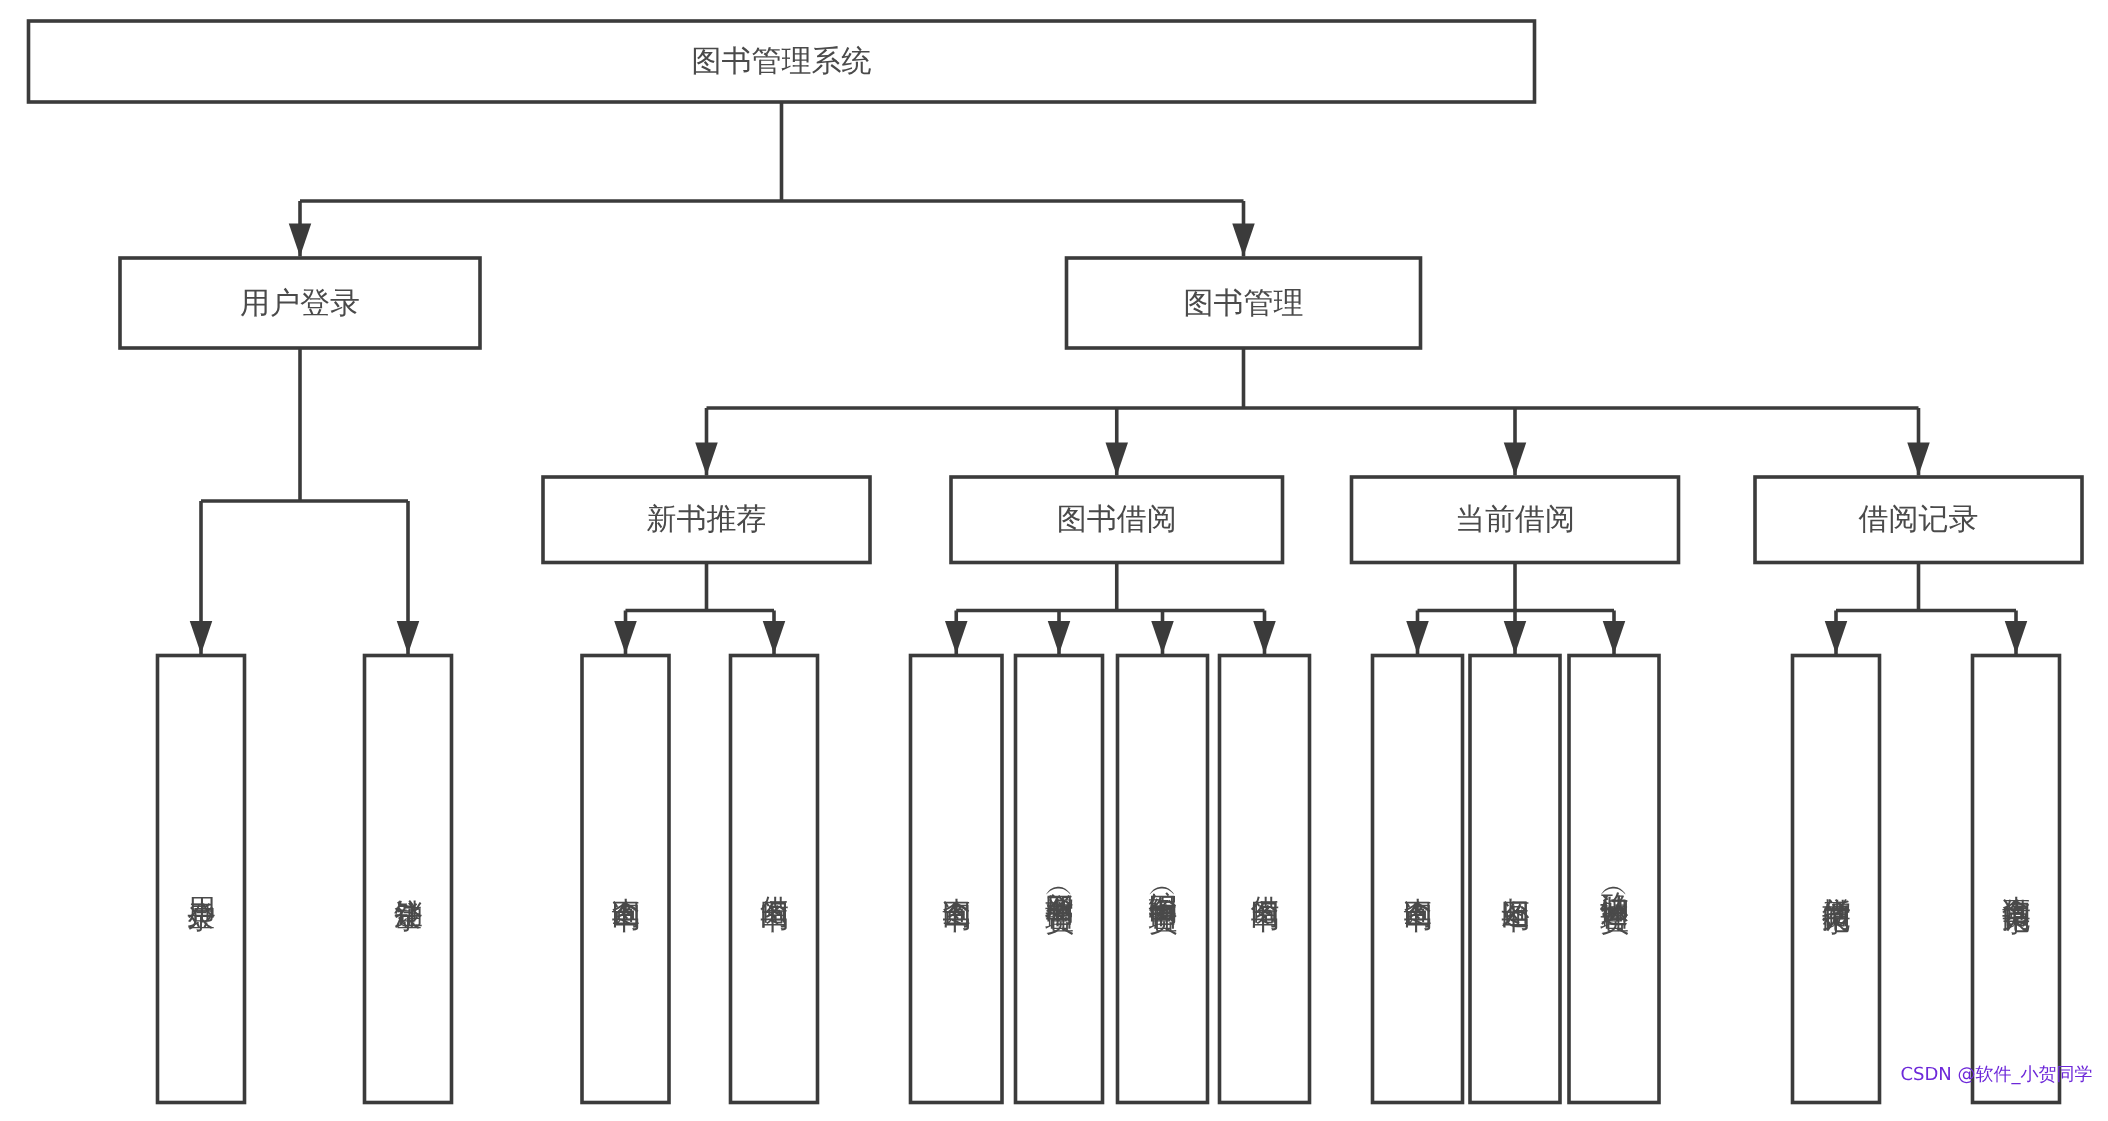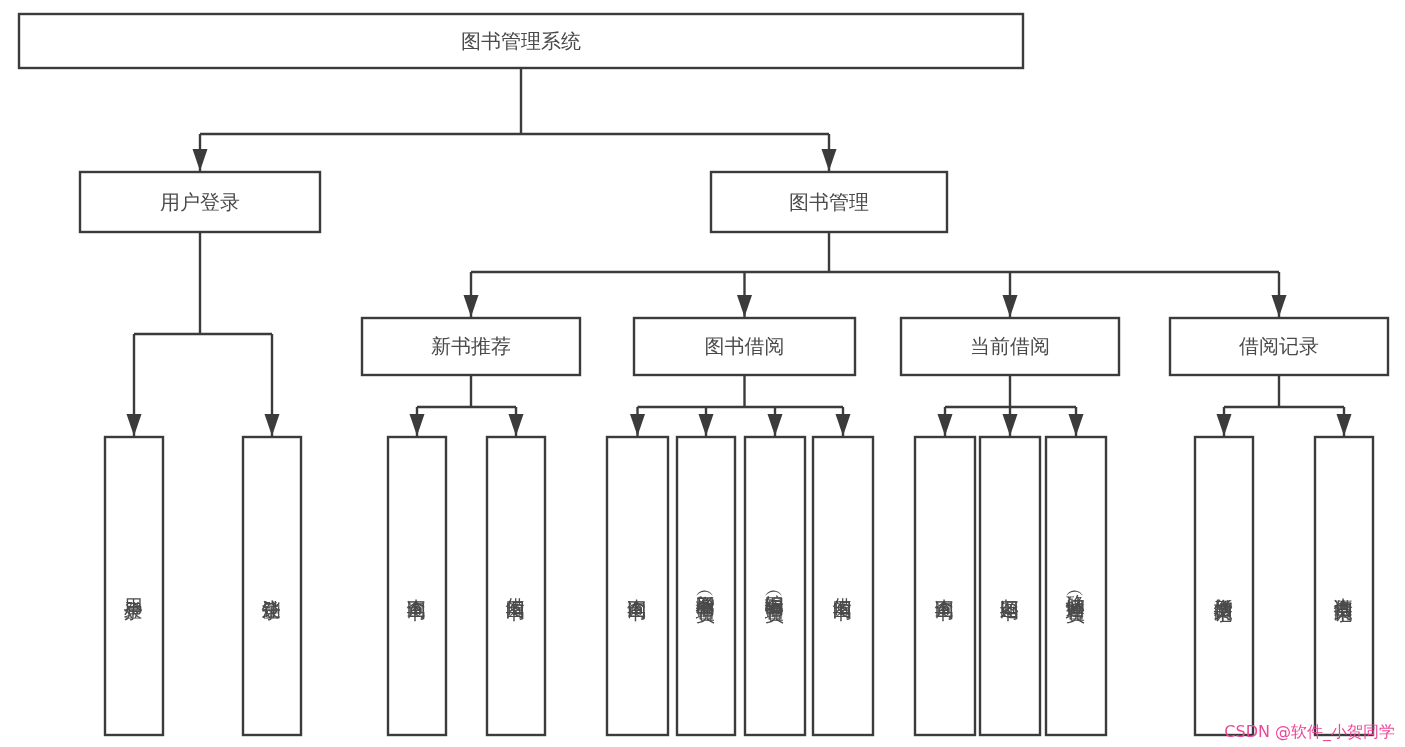--- a/index.html
+++ b/index.html
@@ -58,24 +58,24 @@
     line-height: 1.08;
     letter-spacing: 1.5px;
     color: #4a4a4a;
     white-space: nowrap;
     text-align: center;
     pointer-events: none;
   }
   .watermark {
     position: absolute;
     right: 10px;
-    bottom: 4px;
+    bottom: 22px;
     font-family: "DejaVu Sans", "Liberation Sans", sans-serif;
-    font-size: 16px;
-    color: #ec4899;
+    font-size: 12px;
+    color: #6d28d9;
     white-space: nowrap;
   }
 </style>
 </head>
 <body>
 
 <div id="diagram-root">
 
   <svg id="diagram-svg" viewBox="0 0 1405 747">
     <g id="connectors-layer">

